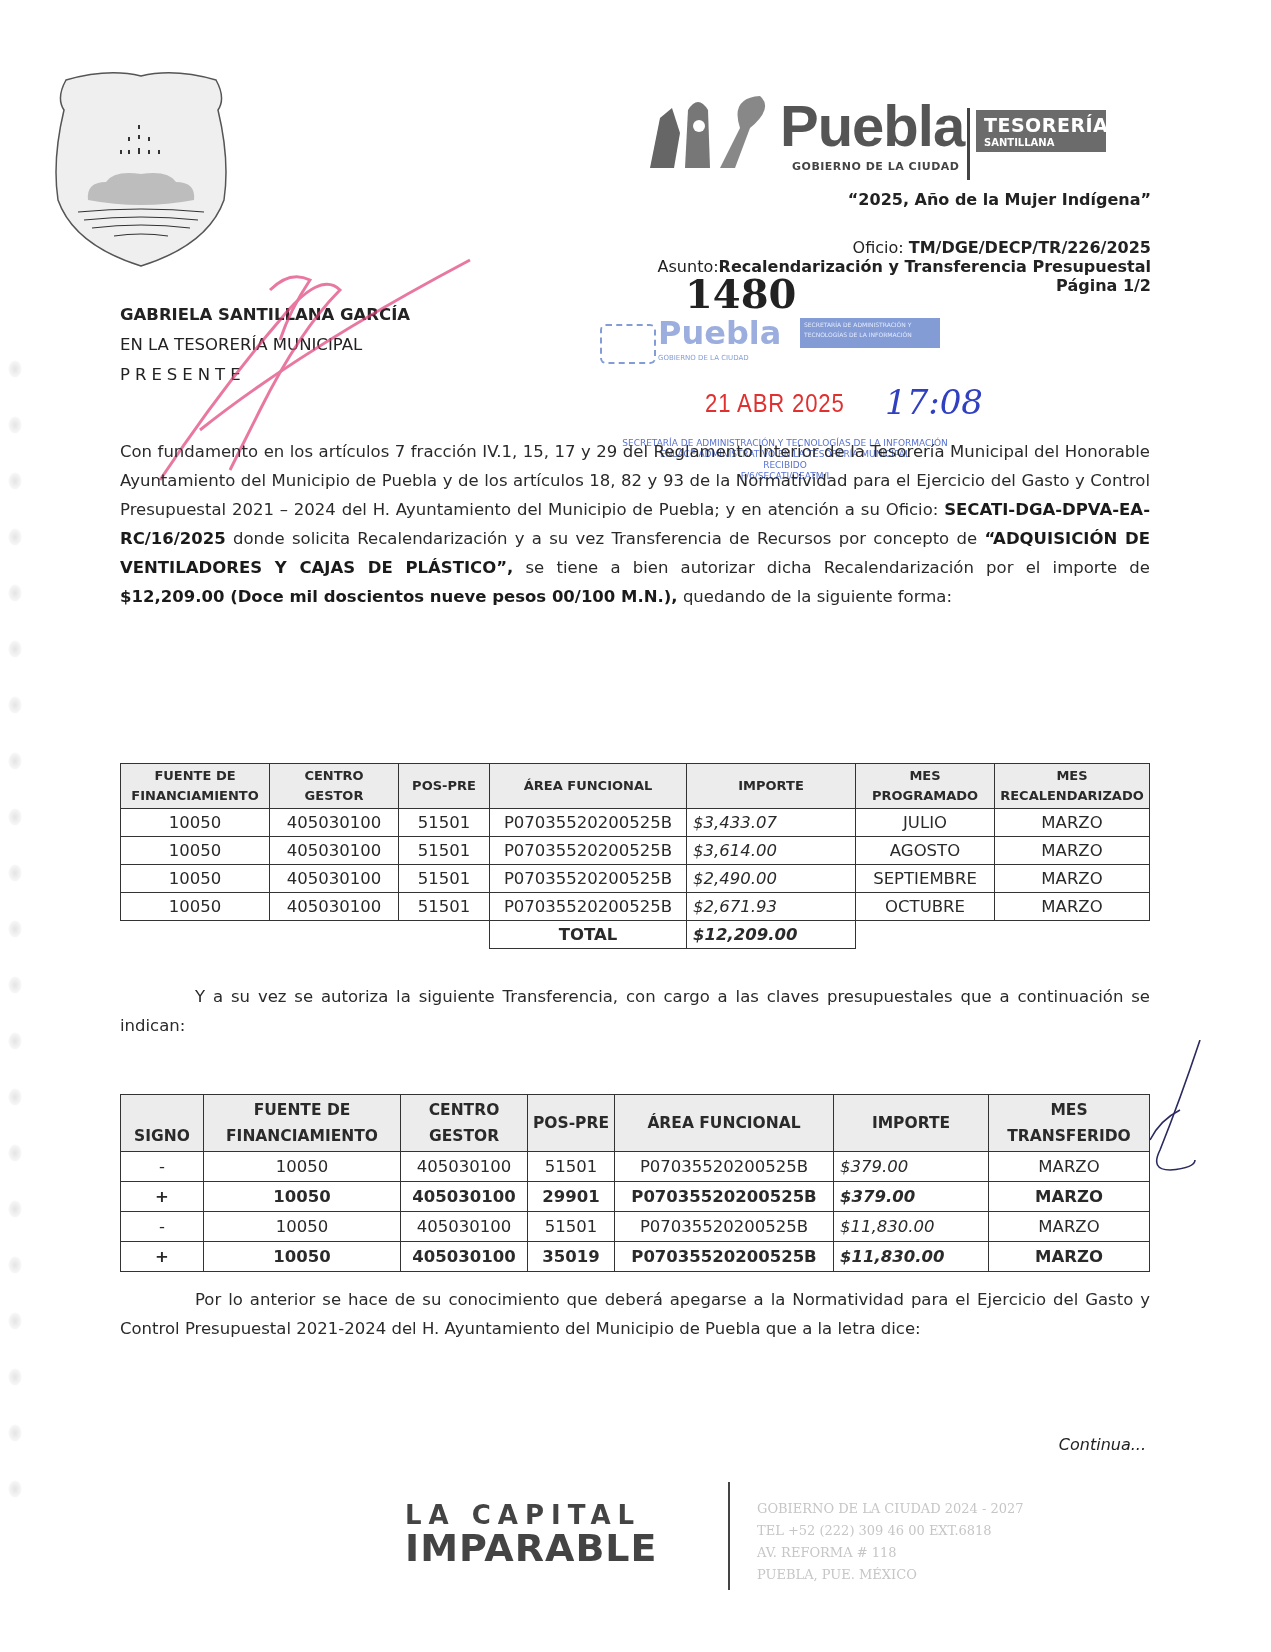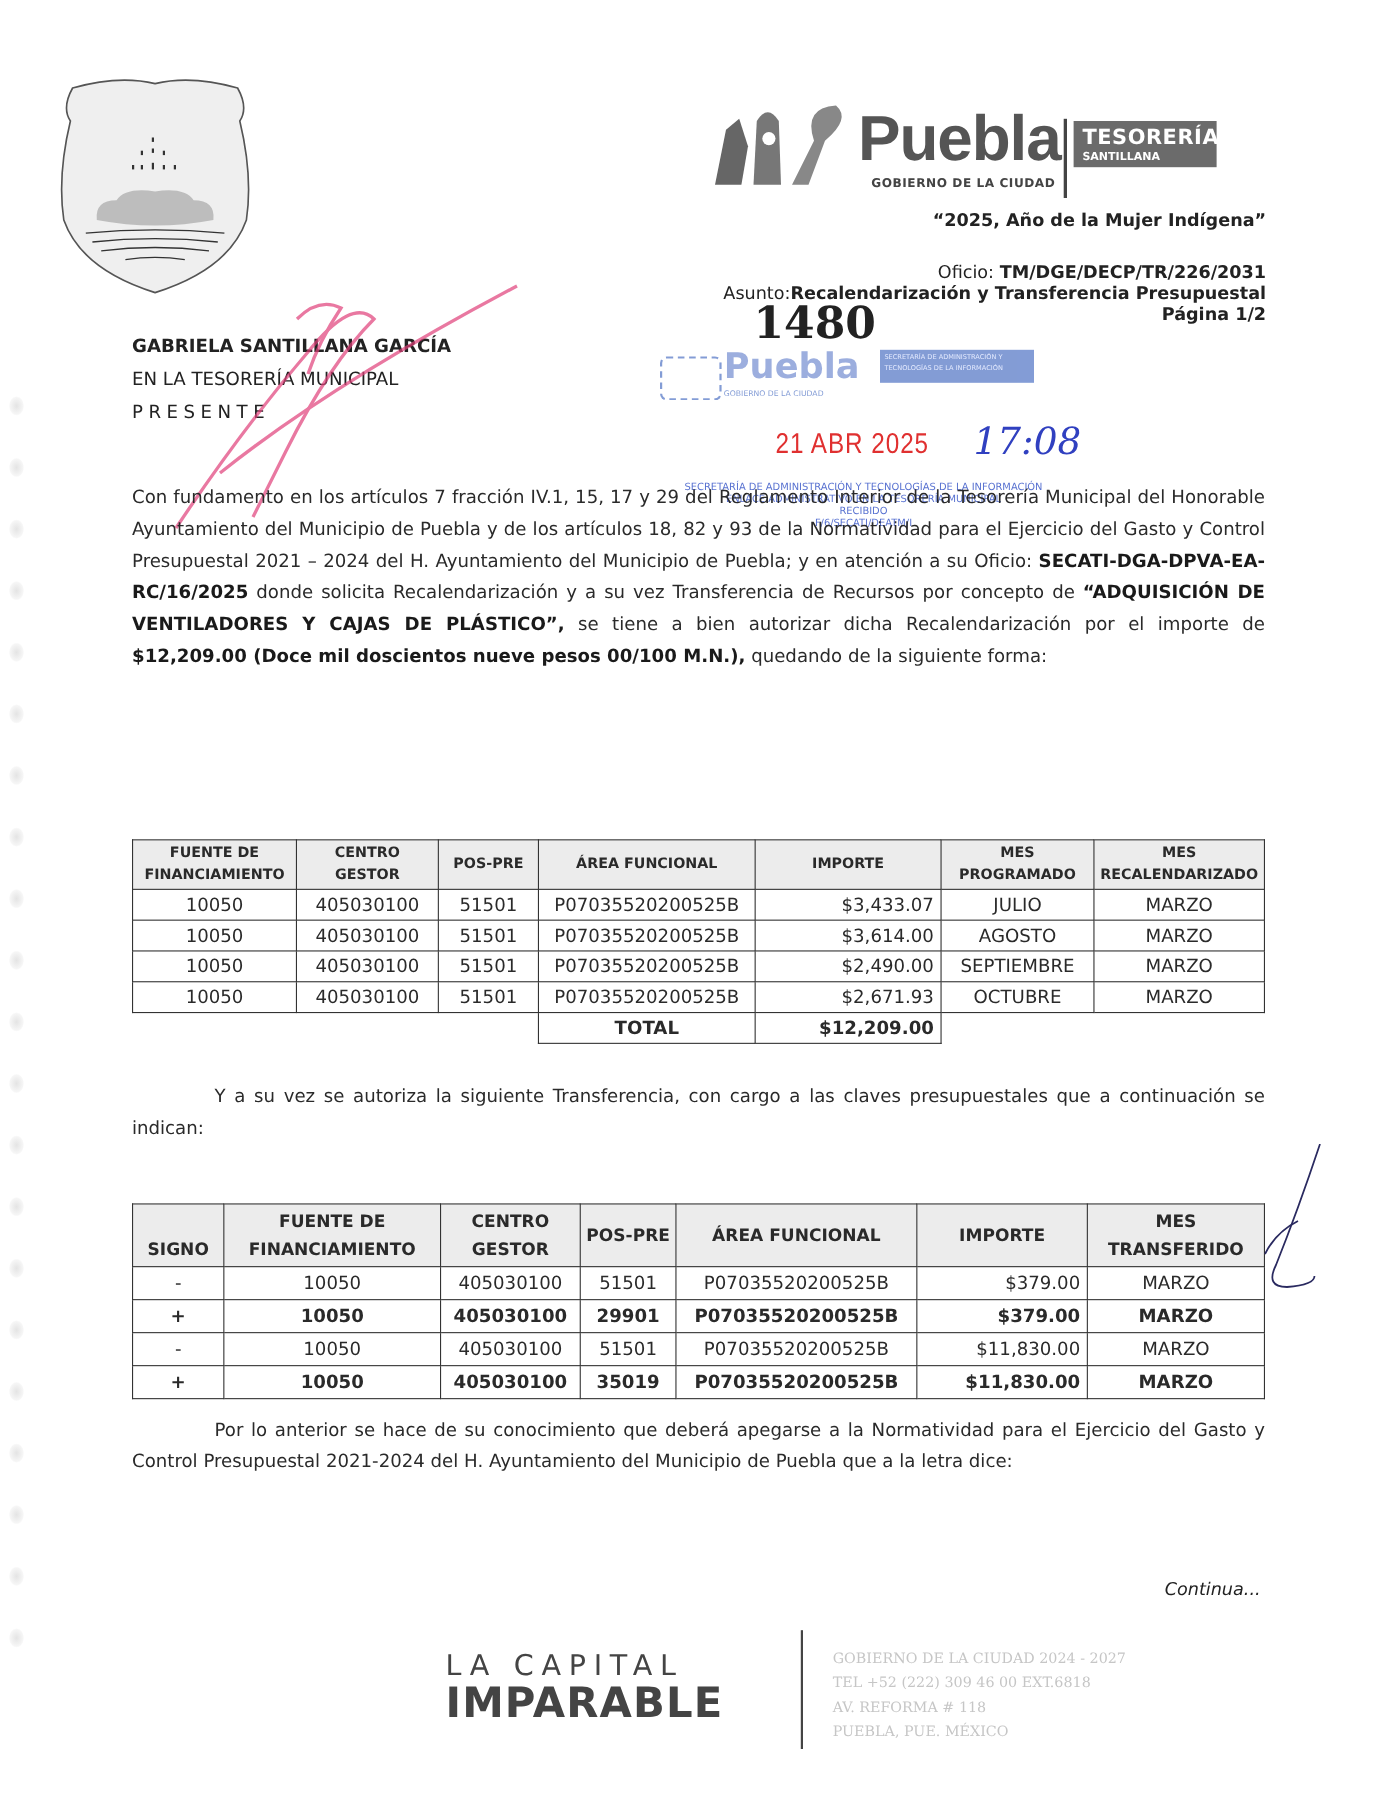--- a/index.html
+++ b/index.html
@@ -39,31 +39,31 @@
   .stamp-date { left:705px; top:388px; font-family:"Liberation Sans", sans-serif; font-size:26px; color:#e03030; letter-spacing:1px; transform:scaleX(0.85); transform-origin:left; }
   .stamp-time { left:885px; top:382px; font-family:"DejaVu Serif", serif; font-size:34px; color:#3040c0; font-style:italic; }
   .stamp-recv { left:620px; top:438px; width:330px; font-size:9px; color:#3a58c8; text-align:center; line-height:11px; opacity:0.85; }
 
   .body-text { left:120px; width:1030px; font-size:16.5px; line-height:29px; text-align:justify; color:#2a2a2a; }
   .body-text b { font-weight:bold; color:#1a1a1a; }
 
   table.t { border-collapse:collapse; position:absolute; font-size:16.5px; color:#2a2a2a; }
   table.t th { background:#ececec; font-size:13px; font-weight:bold; padding:2px 4px; border:1.5px solid #333; line-height:20px; }
   table.t td { border:1.5px solid #333; padding:0 6px; height:27px; text-align:center; }
-  table.t td.amt { text-align:right; }
+  table.t td.amt { text-align:left;font-style:italic; }
   table.t tr.bold td { font-weight:bold; }
   .total-row td.blank { border:none; }
 
   table.t2 th { font-size:15.5px; line-height:26px; }
   table.t2 td { height:29px; }
 
   .continua { right:125px; top:1435px; font-size:16px; font-weight:normal; font-style:italic; }
 
   .footer-logo { left:405px; top:1500px; }
-  .footer-logo .l1 { font-size:26px; font-weight:normal; letter-spacing:7px; color:#444; }
+  .footer-logo .l1 { font-size:26px; font-weight:bold; letter-spacing:7px; color:#444; }
   .footer-logo .l2 { font-size:38px; font-weight:bold; letter-spacing:1px; color:#444; margin-top:-4px; }
   .footer-div { left:728px; top:1482px; width:2px; height:108px; background:#444; }
   .footer-addr { left:757px; top:1498px; font-family:"DejaVu Serif", serif; font-size:13px; line-height:22px; color:#c6c6c6; }
 
   .sig-red { left:140px; top:250px; width:340px; height:240px; }
   .sig-blue { left:1140px; top:1040px; width:70px; height:160px; }
 </style>
 </head>
 <body>
 
@@ -125,21 +125,21 @@
   <div class="logo-divider"></div>
   <div class="tes-badge">
     <div class="t1">TESORERÍA</div>
     <div class="t2">SANTILLANA</div>
   </div>
 </div>
 
 <div class="abs motto">“2025, Año de la Mujer Indígena”</div>
 
 <div class="abs oficio">
-  <div><span>Oficio:</span> <b>TM/DGE/DECP/TR/226/2031</b></div>
+  <div><span>Oficio:</span> <b>TM/DGE/DECP/TR/226/2025</b></div>
   <div><span>Asunto:</span><b>Recalendarización y Transferencia Presupuestal</b></div>
   <div><b>Página 1/2</b></div>
 </div>
 
 <div class="abs addressee">
   <div class="name">GABRIELA SANTILLANA GARCÍA</div>
   <div>EN LA TESORERÍA MUNICIPAL</div>
   <div class="presente">PRESENTE</div>
 </div>
 

